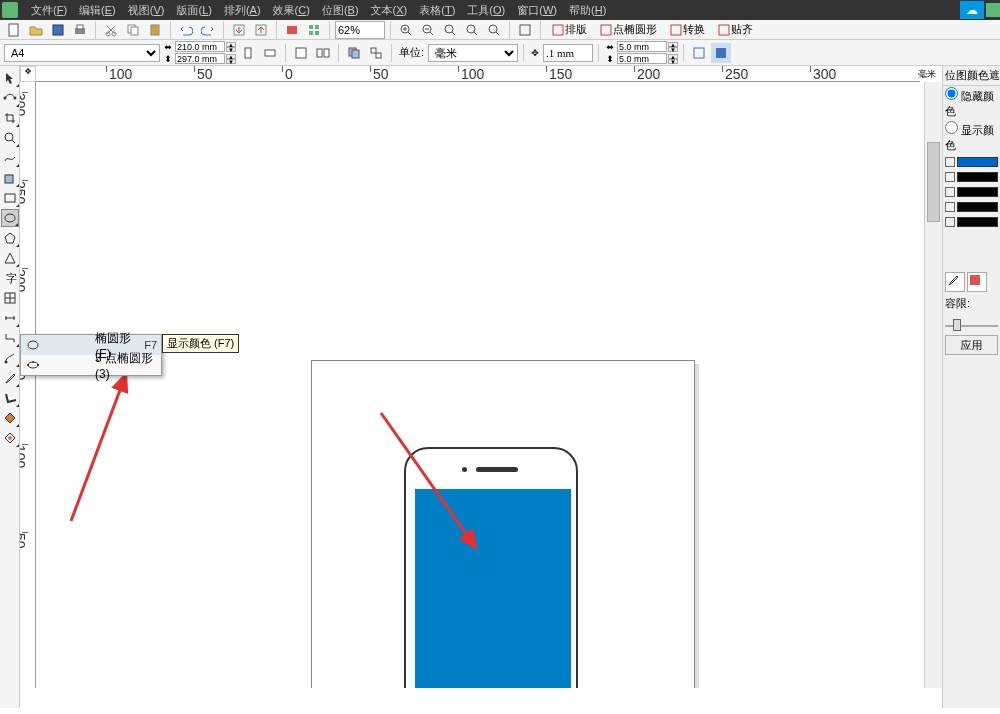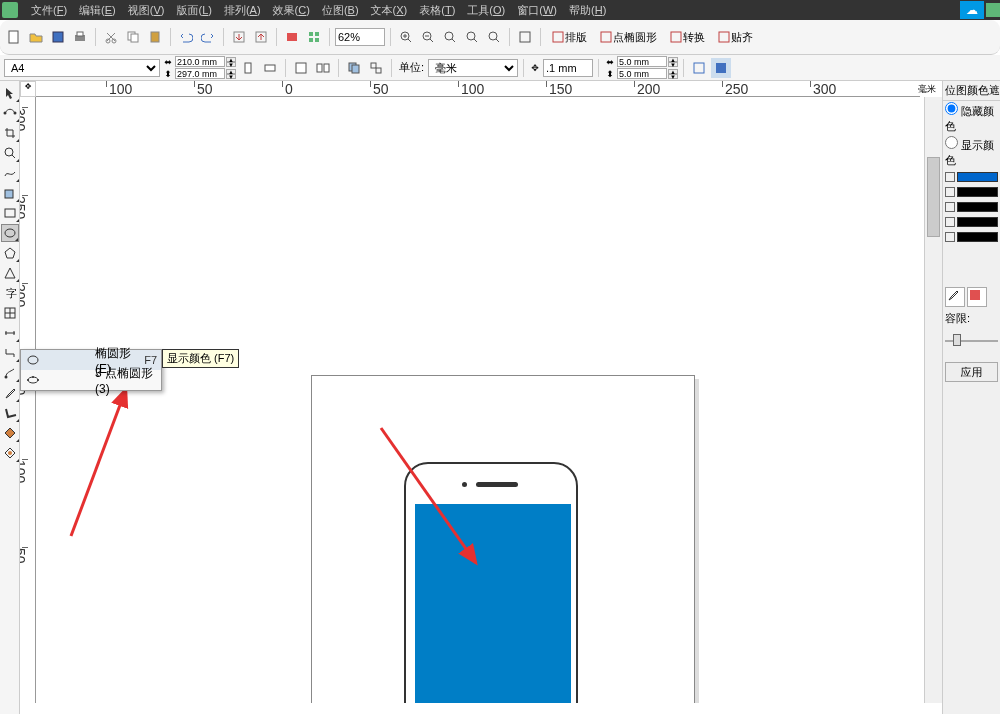--- a/index.html
+++ b/index.html
@@ -8,21 +8,21 @@
 
 .menubar { height: 20px; background: #333; display: flex; align-items: center; padding-left: 25px; color: #ccc; }
 .menubar .app-icon { position: absolute; left: 2px; top: 2px; width: 16px; height: 16px; background: #5fb878; border-radius: 2px; }
 .menu-item { padding: 0 6px; cursor: default; }
 .menu-item u { text-decoration: underline; }
 .menubar .right-icons { margin-left: auto; display: flex; align-items: center; height: 100%; }
 .cloud-icon { width: 24px; height: 18px; background: #0099e5; display: flex; align-items: center; justify-content: center; color: #fff; font-size: 12px; }
 .green-btn { width: 14px; height: 14px; background: #5fb878; margin-left: 2px; }
 
 
-.toolbar { height: 35px; border-bottom: 1px solid #ccc; display: flex; align-items: center; padding: 0 4px; background: #f5f5f5; gap: 2px; border-radius: 9px; }
+.toolbar { height: 20px; border-bottom: 1px solid #ccc; display: flex; align-items: center; padding: 0 4px; background: #f5f5f5; gap: 2px; }
 .tb-btn { width: 20px; height: 20px; display: flex; align-items: center; justify-content: center; cursor: pointer; border: 1px solid transparent; }
 .tb-sep { width: 1px; height: 18px; background: #ccc; margin: 0 3px; }
 .tb-input { height: 18px; border: 1px solid #aaa; font-size: 11px; padding: 0 2px; background: #fff; }
 .tb-label { font-size: 11px; padding: 0 2px; }
 
 
 .propbar { height: 26px; border-bottom: 1px solid #ccc; display: flex; align-items: center; padding: 0 4px; background: #f5f5f5; gap: 2px; }
 .dim-group { display: flex; flex-direction: column; gap: 1px; }
 .dim-row { display: flex; align-items: center; gap: 1px; }
 .dim-icon { width: 12px; height: 10px; display: flex; align-items: center; justify-content: center; font-size: 9px; }
@@ -72,21 +72,21 @@
 .swatch-row { display: flex; align-items: center; height: 14px; margin: 1px 2px; }
 .swatch-chk { width: 10px; height: 10px; border: 1px solid #666; margin-right: 2px; }
 .swatch { flex: 1; height: 10px; border: 1px solid #333; }
 .dock-sep { height: 40px; }
 .dock-btns { display: flex; gap: 2px; padding: 2px; }
 .dock-btn { width: 20px; height: 20px; border: 1px solid #aaa; background: #fff; }
 .dock-label { font-size: 11px; padding: 2px; }
 .slider { height: 16px; position: relative; margin: 2px; }
 .slider-track { position: absolute; top: 10px; left: 0; right: 0; height: 2px; background: #aaa; }
 .slider-thumb { position: absolute; left: 8px; top: 4px; width: 8px; height: 12px; background: #ddd; border: 1px solid #666; }
-.apply-btn { margin: 16px 2px; height: 20px; border: 1px solid #aaa; background: #eee; text-align: center; line-height: 18px; font-size: 11px; }
+.apply-btn { margin: 4px 2px; height: 20px; border: 1px solid #aaa; background: #eee; text-align: center; line-height: 18px; font-size: 11px; }
 
 
 .vscroll { position: absolute; right: 58px; top: 16px; width: 18px; bottom: 20px; background: #f0f0f0; border-left: 1px solid #ccc; }
 .vscroll-thumb { position: absolute; top: 60px; left: 2px; right: 2px; height: 80px; background: #ccc; border: 1px solid #aaa; }
 
 
 .arrow1 { position: absolute; left: 30px; top: 284px; width: 70px; height: 160px; pointer-events: none; z-index: 5; }
 .arrow2 { position: absolute; left: 340px; top: 326px; width: 120px; height: 150px; pointer-events: none; z-index: 5; }
 
 svg { display: block; }
@@ -312,21 +312,21 @@
       <svg width="14" height="14">
         <rect x="2" y="2" width="5" height="5" fill="none" stroke="#555"></rect>
         <rect x="7" y="7" width="5" height="5" fill="none" stroke="#555"></rect>
       </svg>
     </div>
   <div class="tb-sep"></div>
   <span class="tb-label">单位:</span>
   <select class="tb-input" style="width:90px"><option>毫米</option></select>
   <div class="tb-sep"></div>
   <span class="dim-icon">✥</span>
-  <input class="tb-input" style="width: 50px;" value=".1 mm">
+  <input class="tb-input" style="width: 50px; font-family: Liberation Serif, serif;" value=".1 mm">
   <div class="tb-sep"></div>
   <div class="dim-group">
     <div class="dim-row">
         <span class="dim-icon">⬌</span>
         <input class="dim-input" value="5.0 mm" style="">
         <div class="spin">
           <div class="spin-btn">▲</div>
           <div class="spin-btn">▼</div>
         </div>
       </div>

